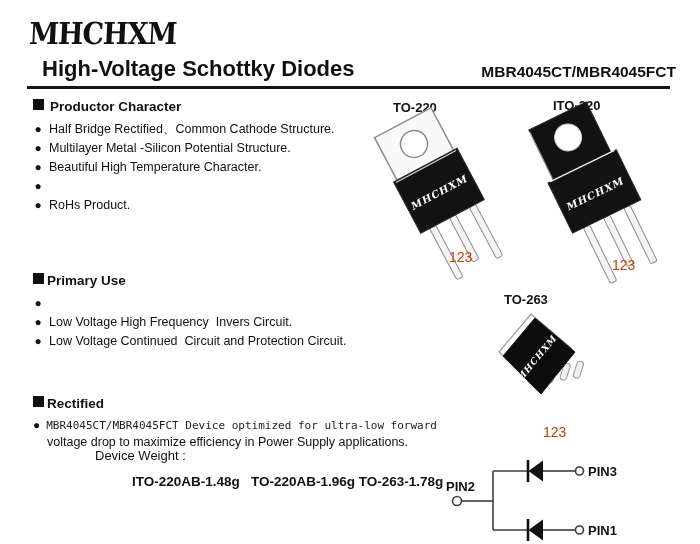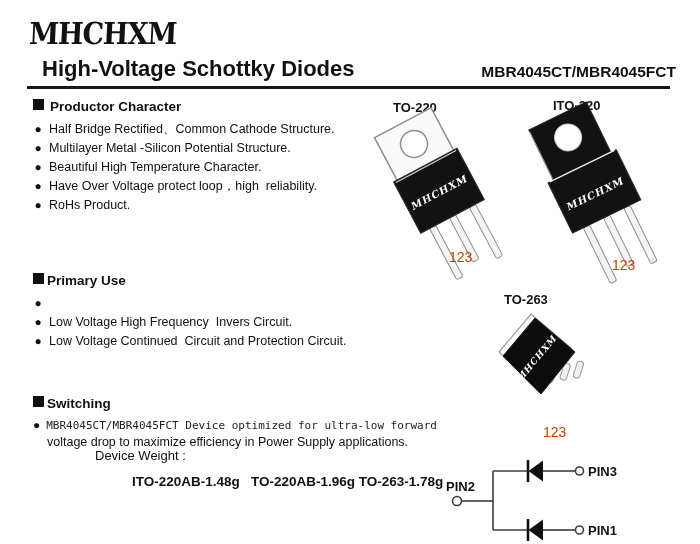--- a/index.html
+++ b/index.html
@@ -54,41 +54,41 @@
 
   <div class="abs section" style="top:99px;">
     <div class="sec-head">
       <span class="marker"></span>
       <span>Productor Character</span>
     </div>
     <div class="bullets">
       <div class="bullet"><span class="dot">●</span><span>Half Bridge Rectified、Common Cathode Structure.</span></div>
       <div class="bullet"><span class="dot">●</span><span>Multilayer Metal -Silicon Potential Structure.</span></div>
       <div class="bullet"><span class="dot">●</span><span>Beautiful High Temperature Character.</span></div>
-      <div class="bullet"><span class="dot">●</span><span>Have Over Voltage protect loop，high  reliability.</span></div>
+      <div class="bullet"><span class="dot">●</span></div>
       <div class="bullet"><span class="dot">●</span><span>RoHs Product.</span></div>
     </div>
   </div>
 
   <div class="abs section" style="top:273px;">
     <div class="sec-head">
       <span class="marker tight"></span>
       <span>Primary Use</span>
     </div>
     <div class="bullets">
       <div class="bullet"><span class="dot">●</span></div>
       <div class="bullet"><span class="dot">●</span><span>Low Voltage High Frequency  Invers Circuit.</span></div>
       <div class="bullet"><span class="dot">●</span><span>Low Voltage Continued  Circuit and Protection Circuit.</span></div>
     </div>
   </div>
 
   <div class="abs section" style="top:396px;">
     <div class="sec-head">
       <span class="marker tight"></span>
-      <span>Switching</span>
+      <span>Rectified</span>
     </div>
     <div class="bullets">
       <div class="bullet" style="line-height:17px;">
         <span class="dot">●</span>
         <span class="mono-line">MBR4045CT/MBR4045FCT Device optimized for ultra-low forward</span>
       </div>
       <div class="sum-line2">voltage drop to maximize efficiency in Power Supply applications.</div>
     </div>
   </div>
 

